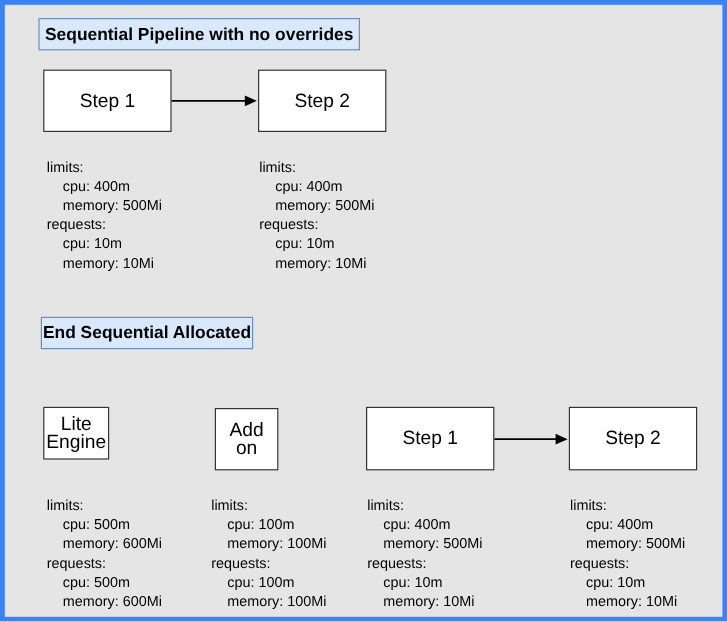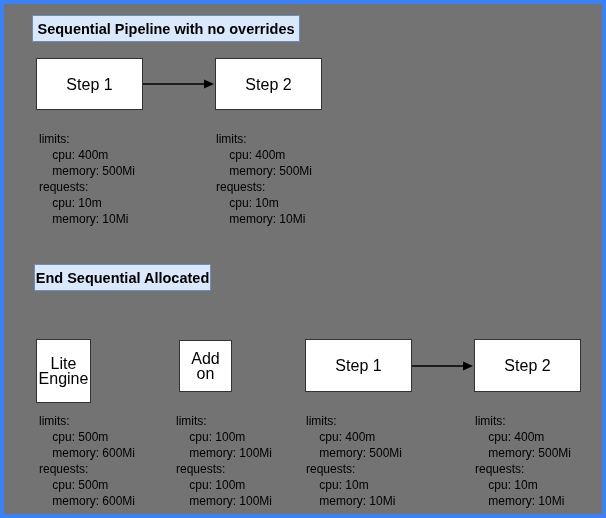--- a/index.html
+++ b/index.html
@@ -3,21 +3,21 @@
 <meta charset="utf-8">
 <style>
   * { margin: 0; padding: 0; box-sizing: border-box; }
   html, body { background: #ffffff; }
   body { font-family: "Liberation Sans", "DejaVu Sans", sans-serif; }
 
   .canvas {
     position: relative;
     width: 606px;
     height: 518px;
-    background: #737373;
+    background: #e5e5e5;
     border: 4px solid #3b82f6;
     overflow: hidden;
   }
 
   .title-box {
     position: absolute;
     background: #dae8fc;
     border: 1.5px solid #6c8ebf;
     display: flex;
     align-items: center;
@@ -84,21 +84,21 @@
 
   <div class="res" style="left:212px; top:127px;">limits:
     cpu: 400m
     memory: 500Mi
 requests:
     cpu: 10m
     memory: 10Mi</div>
 
   <div class="title-box" style="left:30px; top:260px; width:177px; height:27px;">End Sequential Allocated</div>
 
-  <div class="node" style="left:32px; top:335px; width:55px; height:64px;">
+  <div class="node" style="left:32px; top:335px; width:55px; height:44px;">
     <span>Lite Engine</span>
   </div>
 
   <div class="node" style="left:175px; top:336px; width:53px; height:52px;justify-content:center;">
     <span>Add on</span>
   </div>
 
   <div class="node" style="left:301px; top:335px; width:107px; height:53px;">
     <span>Step 1</span>
   </div>

